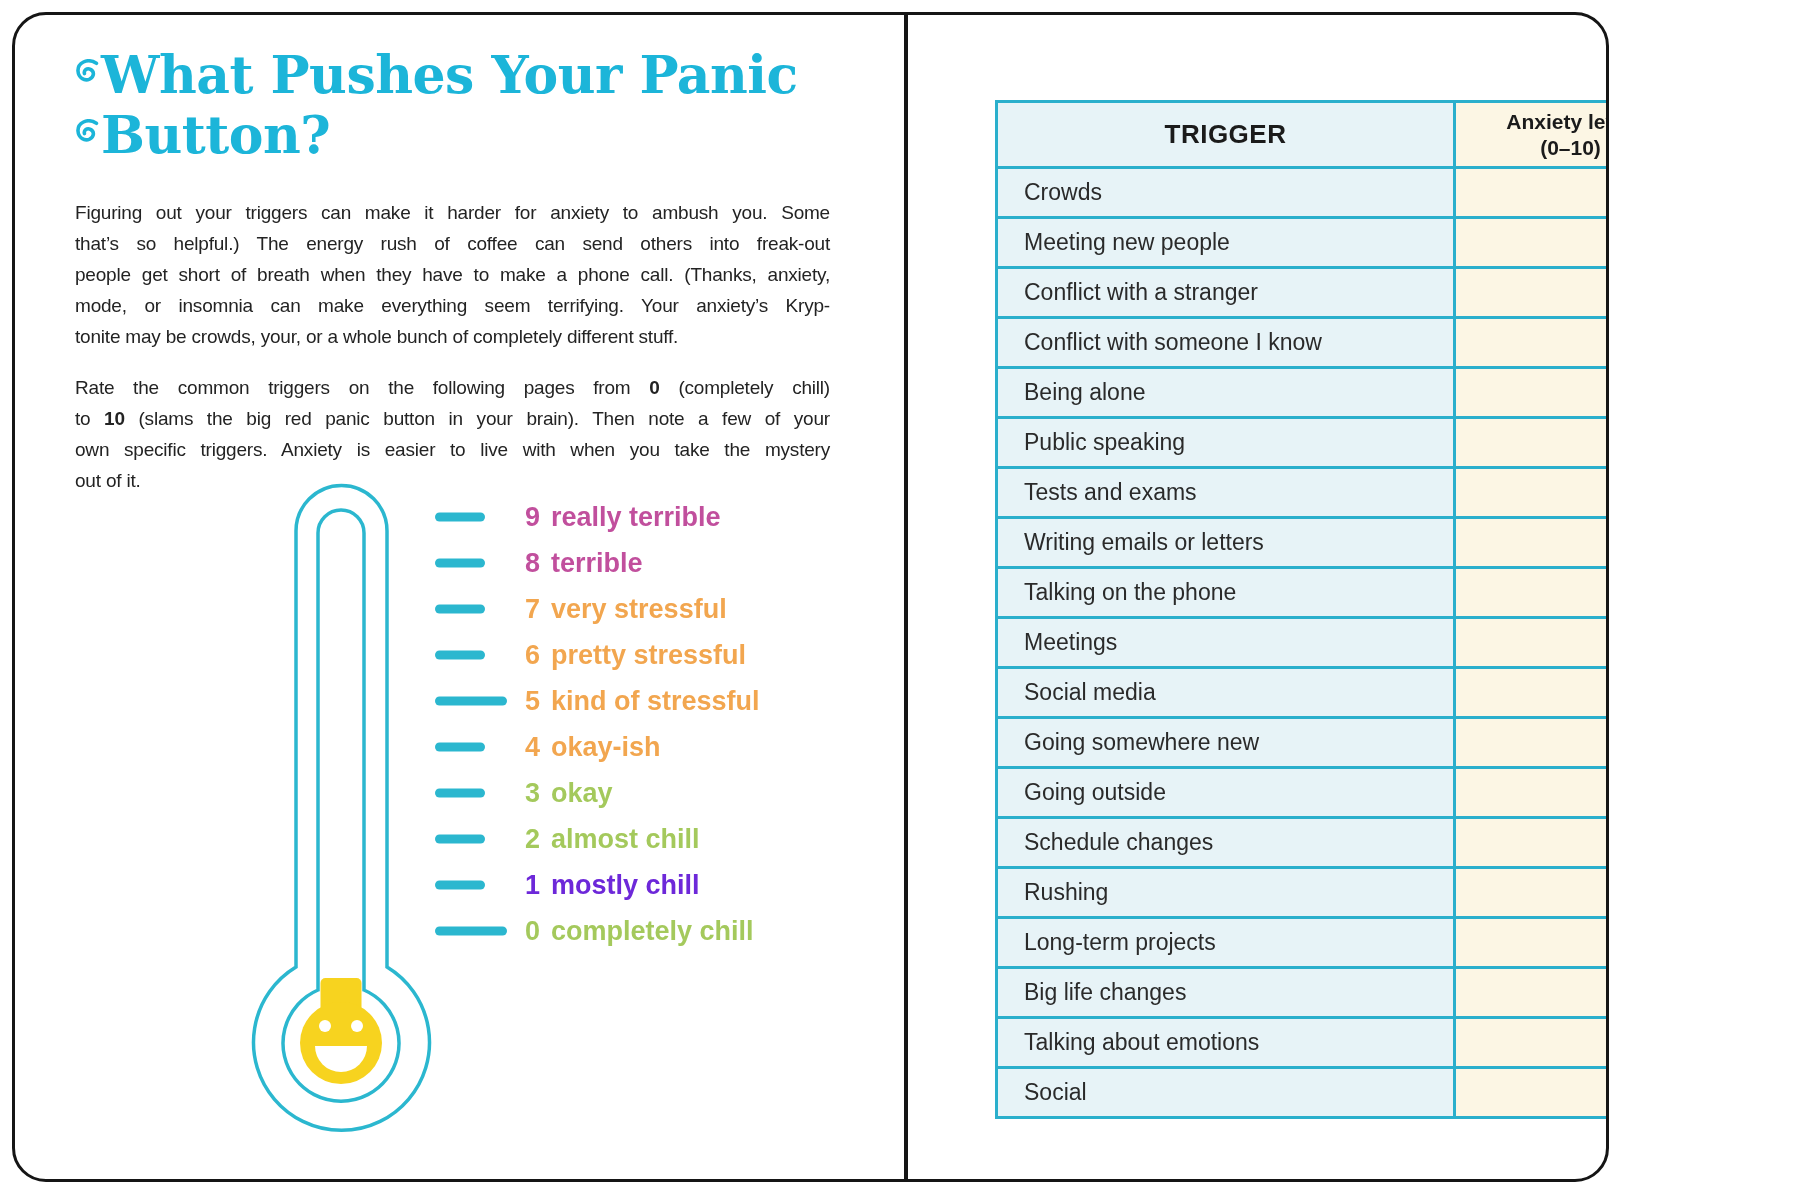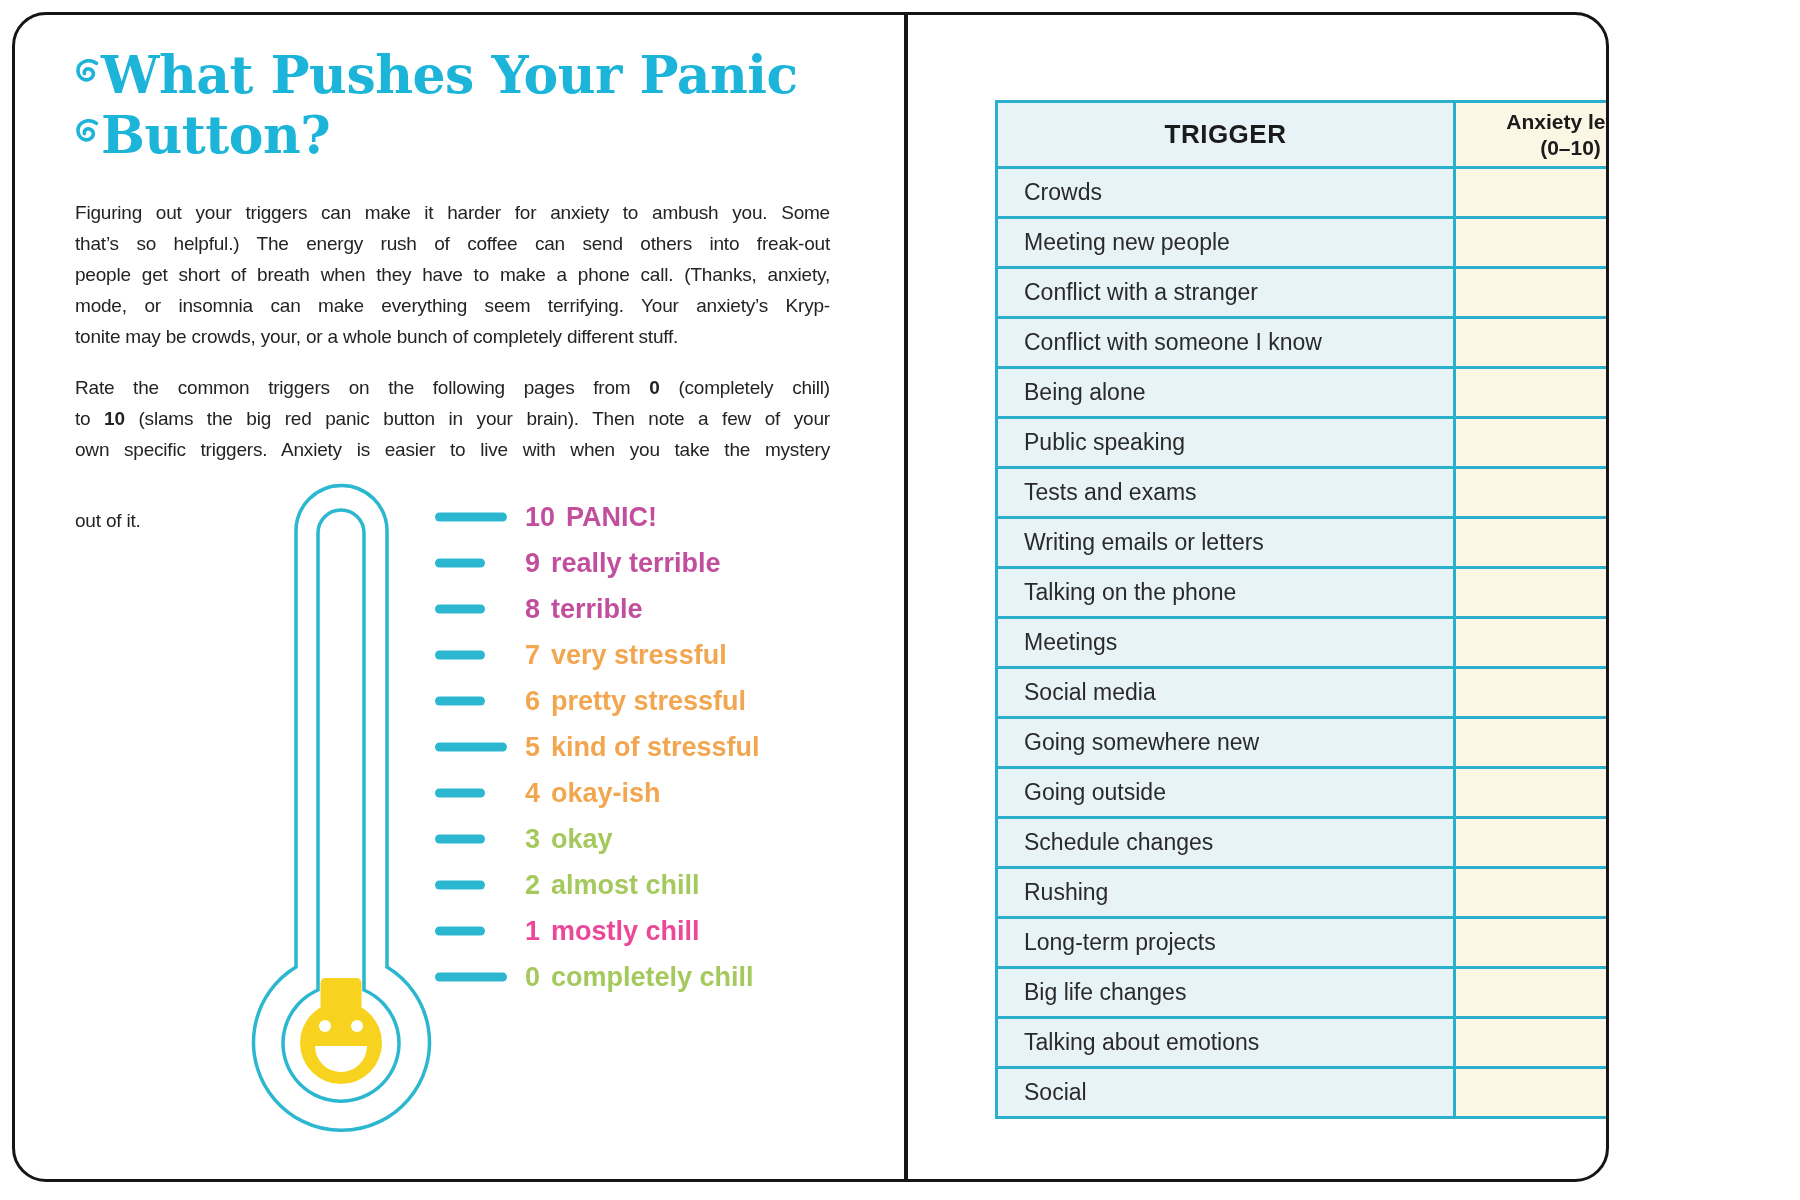--- a/index.html
+++ b/index.html
@@ -166,43 +166,39 @@
       </div>
 
     <div class="para para-2">
 
         <div class="pline" style="text-align-last: justify;"><span>Rate the common triggers on the following pages from </span><span class="bold">0</span><span> (completely chill)</span></div>
 
         <div class="pline" style="text-align-last: justify;"><span>to </span><span class="bold">10</span><span> (slams the big red panic button in your brain). Then note a few of your</span></div>
 
         <div class="pline" style="text-align-last: justify;"><span>own specific triggers. Anxiety is easier to live with when you take the mystery</span><span class="bold"></span><span></span></div>
 
-        <div class="pline" style="text-align-last: auto; margin-top: 40px;"><span>out of it.</span><span class="bold"></span><span></span></div>
+        <div class="pline" style="text-align-last: auto;"><span>out of it.</span><span class="bold"></span><span></span></div>
       </div>
 
     <svg class="thermo-svg" viewBox="230 480 500 670">
 
       <path class="outline" d="M 296 967 L 296 531 A 45.5 45.5 0 0 1 387 531 L 387 967 A 88 88 0 1 1 296 967 Z"></path>
 
       <path class="outline" d="M 318 990 L 318 533 A 23 23 0 0 1 364 533 L 364 990 A 58 58 0 1 1 318 990 Z"></path>
 
       <rect class="fill-yellow" x="320.5" y="978" width="41" height="45" rx="5"></rect>
 
       <circle class="fill-yellow" cx="341" cy="1043" r="41"></circle>
       <circle cx="325" cy="1026" r="6" fill="#ffffff"></circle>
       <circle cx="357" cy="1026" r="6" fill="#ffffff"></circle>
       <path d="M 315 1046 L 367 1046 A 26 26 0 0 1 315 1046 Z" fill="#ffffff"></path>
     </svg>
 
     <div class="scale">
 
-        <div class="scale-row">
-          <span class="tick" style="width: 72px;"></span>
-          <span class="scale-label" style="color: rgb(193, 79, 157);"><span class="num">10</span><span class="lbl">PANIC!</span></span>
-        </div>
 
         <div class="scale-row">
           <span class="tick" style="width: 50px;"></span>
           <span class="scale-label" style="color: rgb(193, 79, 157);"><span class="num">9</span><span class="lbl">really terrible</span></span>
         </div>
 
         <div class="scale-row">
           <span class="tick" style="width: 50px;"></span>
           <span class="scale-label" style="color: rgb(193, 79, 157);"><span class="num">8</span><span class="lbl">terrible</span></span>
         </div>
@@ -232,21 +228,21 @@
           <span class="scale-label" style="color: rgb(164, 201, 92);"><span class="num">3</span><span class="lbl">okay</span></span>
         </div>
 
         <div class="scale-row">
           <span class="tick" style="width: 50px;"></span>
           <span class="scale-label" style="color: rgb(164, 201, 92);"><span class="num">2</span><span class="lbl">almost chill</span></span>
         </div>
 
         <div class="scale-row">
           <span class="tick" style="width: 50px;"></span>
-          <span class="scale-label" style="color: #ec4899;"><span class="num">1</span><span class="lbl">mostly chill</span></span>
+          <span class="scale-label" style="color: #6d28d9;"><span class="num">1</span><span class="lbl">mostly chill</span></span>
         </div>
 
         <div class="scale-row">
           <span class="tick" style="width: 72px;"></span>
           <span class="scale-label" style="color: rgb(164, 201, 92);"><span class="num">0</span><span class="lbl">completely chill</span></span>
         </div>
       </div>
   </div>
 
   <div class="spine"></div>

